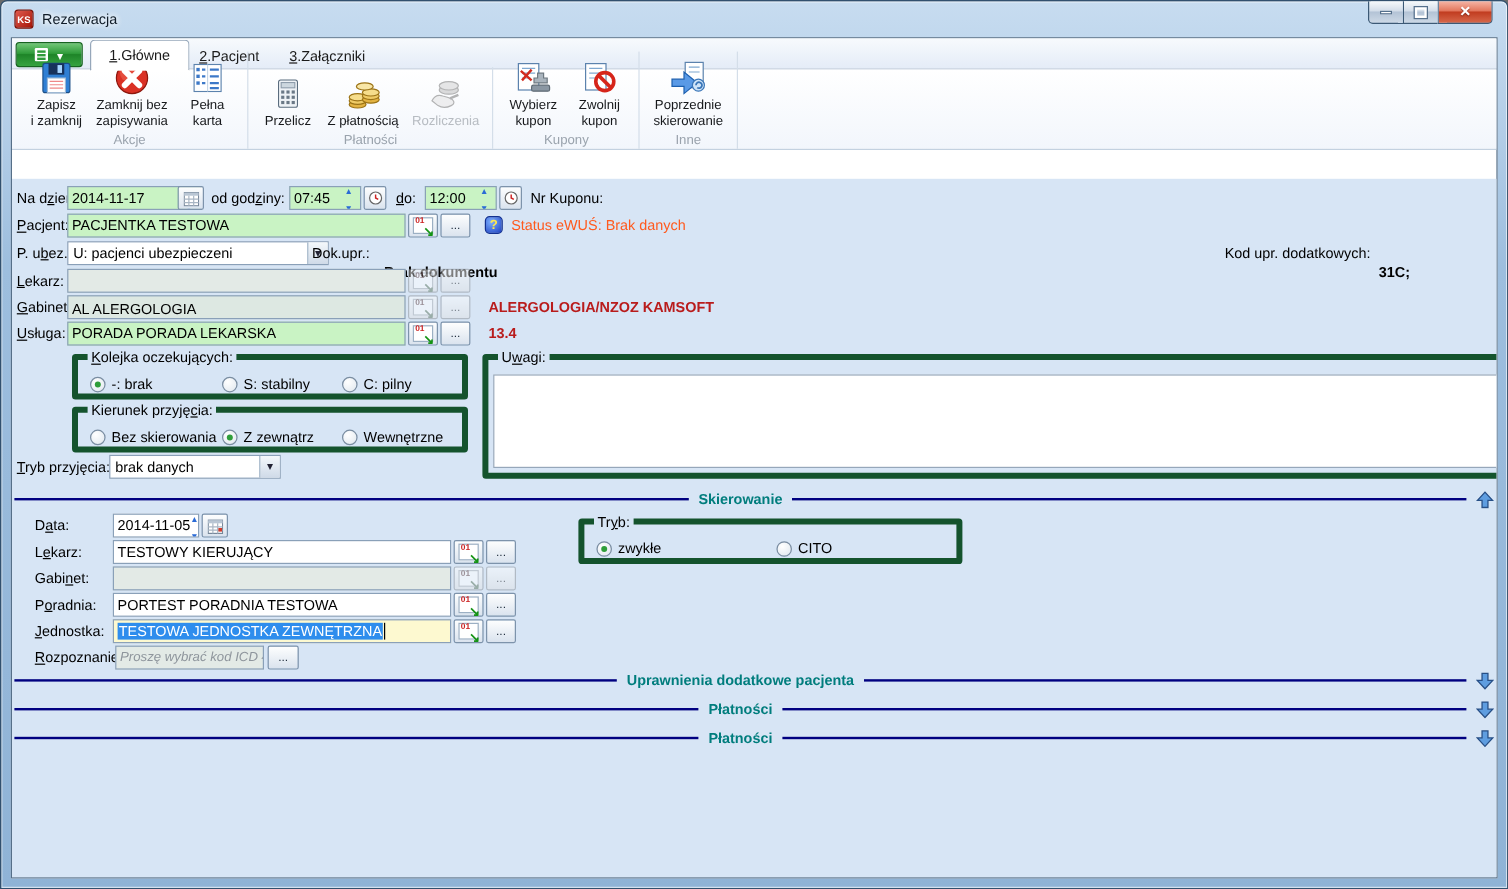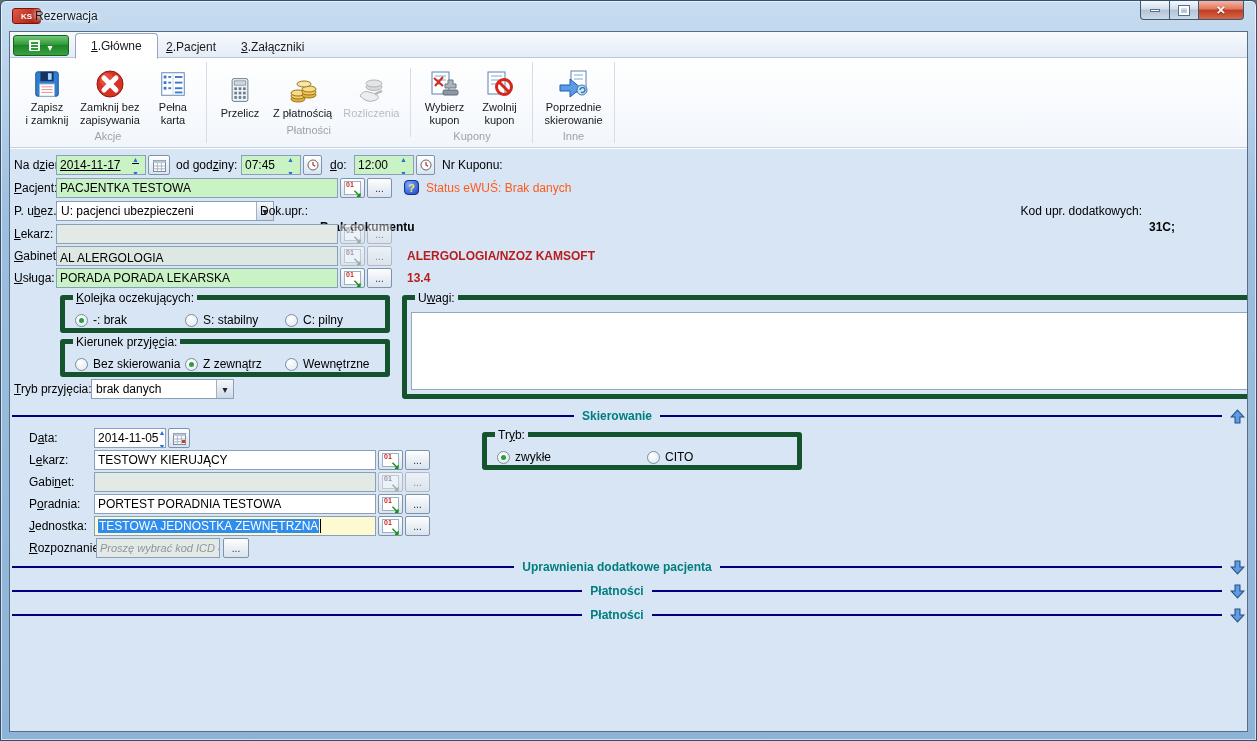--- a/index.html
+++ b/index.html
@@ -6,21 +6,21 @@
   html,body { width:1257px; height:741px; }
   body { font-family:"Liberation Sans", sans-serif; background:#6b6b6b; }
   u { text-decoration:underline; }
 
   
   .window { position:relative; width:1257px; height:741px;
     background:linear-gradient(#c7dcf0,#9dbede 30%,#8fb3d6);
     border:1px solid #31506e; border-radius:6px 6px 0 0;
     box-shadow:inset 0 0 0 1px rgba(255,255,255,.6); }
   .titlebar { position:absolute; left:0; top:0; right:0; height:30px; }
-  .app-icon { position:absolute; left:11px; top:7px; width:29px; height:16px; border-radius:3px;
+  .app-icon { position:absolute; left:11px; top:7px; width:16px; height:16px; border-radius:3px;
     background:linear-gradient(135deg,#e05a4e,#a41406); border:1px solid #7c1005;
     color:#fff; font-size:8px; font-weight:bold; display:flex; align-items:center; justify-content:center; }
   .win-title { position:absolute; left:34px; top:8px; font-size:12px; color:#101c28;
     text-shadow:0 0 5px #fff,0 0 5px #fff; }
   .caption-buttons { position:absolute; top:0; right:12px; display:flex; }
   .cap-btn { height:19px; border:1px solid #3c5975; border-top:none;
     background:linear-gradient(#f7fafc,#d3dde9 45%,#b3c3d6 50%,#cdd9e6);
     display:flex; align-items:center; justify-content:center; }
   .cap-btn.min { width:30px; border-radius:0 0 0 4px; }
   .cap-btn.max { width:28px; border-left:none; border-right:none; }
@@ -43,21 +43,21 @@
   .menu-glyph { width:11px; height:11px; background:#fff; border-radius:1px; position:relative; }
   .menu-glyph::before { content:""; position:absolute; left:2px; top:2px; right:2px; height:1.5px;
     background:#2f9b3a; box-shadow:0 3px 0 #2f9b3a, 0 6px 0 #2f9b3a; }
   .menu-caret::before { content:"\25be"; color:#fff; font-size:10px; }
   .tab { position:absolute; top:2px; height:25px; padding:0 15px; font-size:12px; color:#1b1b1b;
     display:flex; align-items:center; }
   .tab.active { background:#fff; border:1px solid #96a7ba; border-bottom:1px solid #fff;
     border-radius:4px 4px 0 0; top:1px; height:26px; z-index:2; }
 
   
-  .ribbon { position:relative; height:90px; display:flex; align-items:center;
+  .ribbon { position:relative; height:67px; display:flex; align-items:flex-end;
     background:linear-gradient(#ffffff,#f2f6fc); border-bottom:1px solid #c3d1e0; }
   .rgroup { position:relative; padding:5px 8px 15px 8px; border-right:1px solid #d4dee9;
     display:flex; gap:5px; align-items:flex-start; }
   .rgroup-label { position:absolute; bottom:1px; left:0; right:0; text-align:center;
     font-size:11px; color:#9aa3ad; }
   .rbtn { min-width:50px; padding:1px 3px; display:flex; flex-direction:column; align-items:center;
     font-size:11px; color:#17191c; border-radius:3px; cursor:default; }
   .rbtn .ric { width:32px; height:32px; display:flex; align-items:center; justify-content:center; }
   .rbtn .rlbl { white-space:pre-line; text-align:center; line-height:1.2; margin-top:1px; }
   .rbtn.disabled { color:#b7bcc2; }
@@ -302,21 +302,21 @@
           <span class="rlbl">Poprzednie
 skierowanie</span>
         </div>
         <div class="rgroup-label">Inne</div>
       </div>
     </div>
 
     <div class="form">
 
       <div class="lbl" style="left:4px;top:6px;">Na d<u>z</u>ień:</div>
-      <div class="field green" style="left:46px;top:6px;width:90px;text-decoration:underline;">
+      <div class="field green" style="left:46px;top:6px;width:112px;">
         <span class="fval">2014-11-17</span>
         <span class="spin">
             <span class="up"></span>
             <span class="dn"></span>
           </span>
       </div>
       <div class="sbtn" style="left:138px;top:6px;width:22px;">
         <svg width="13" height="13" viewBox="0 0 13 13">
             <rect x="0.5" y="1.5" width="12" height="11" fill="#fff" stroke="#76879a"></rect>
             <rect x="0.5" y="1.5" width="12" height="2.6" fill="#b9c6d4"></rect>

